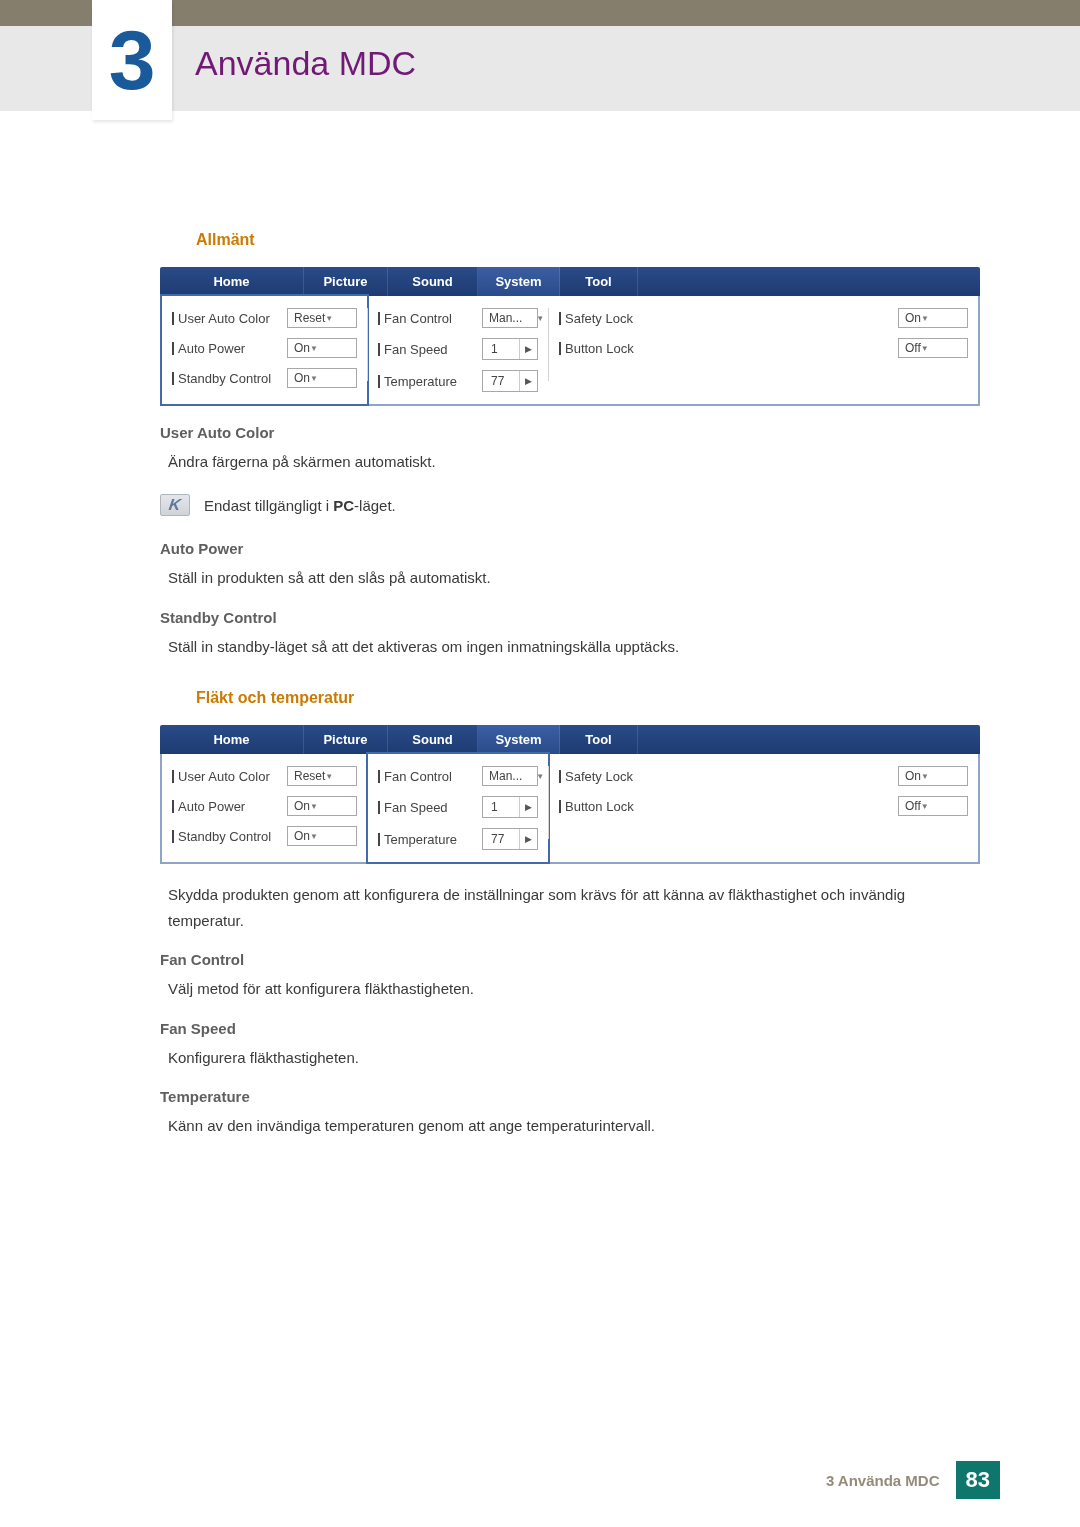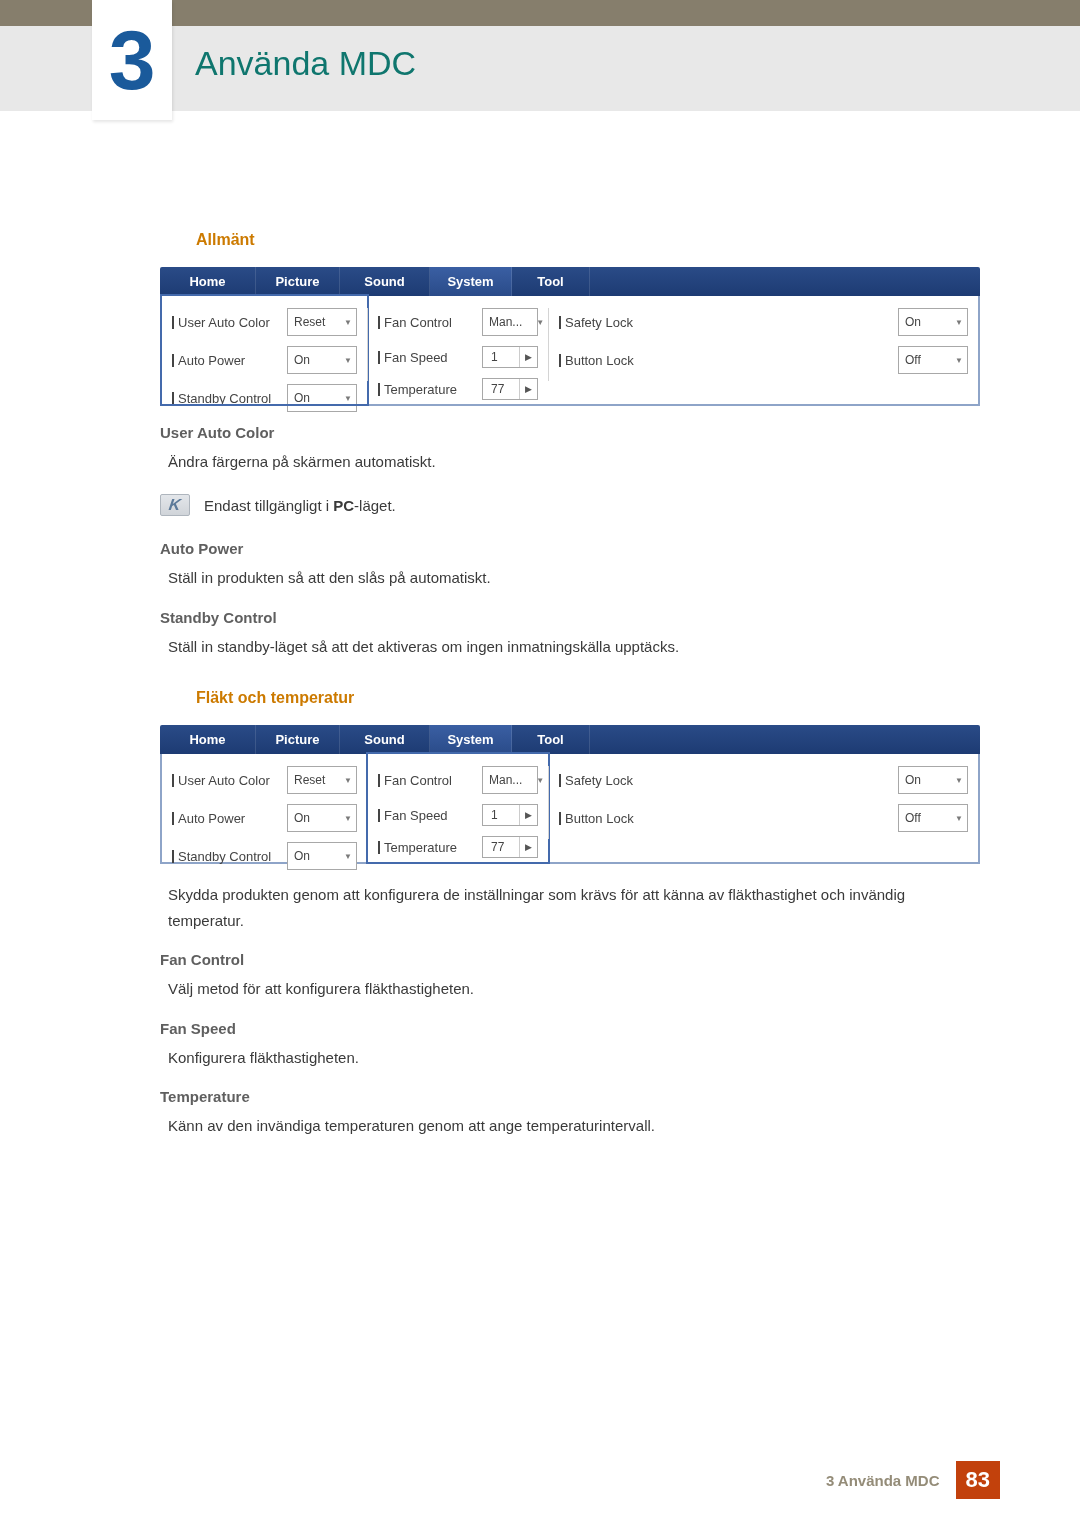--- a/index.html
+++ b/index.html
@@ -1,57 +1,57 @@
 <!DOCTYPE html>
 <html><head>
 <meta charset="utf-8">
 <style>
 * { box-sizing: border-box; margin: 0; padding: 0; }
 body { font-family: Arial, Helvetica, sans-serif; background: #fff; color: #333; width: 1080px; }
 .top-strip { height: 26px; background: #867e6c; }
 .header { display: flex; align-items: center; background: #e8e8e8; height: 85px; position: relative; }
 .chap-box { width: 80px; height: 120px; background: #fff; margin-left: 92px; display: flex; align-items: center; justify-content: center; position: absolute; top: -26px; box-shadow: 1px 2px 3px rgba(0,0,0,0.1); }
 .chap-num { font-size: 84px; font-weight: 700; color: #1a5a9b; line-height: 1; }
-.chap-title { position: absolute; left: 195px; top: 18px; font-size: 34px; color: #0f766e; font-weight: 400; }
+.chap-title { position: absolute; left: 195px; top: 18px; font-size: 34px; color: #701a75; font-weight: 400; }
 .content { padding: 90px 100px 40px 160px; }
 .section-heading { color: #cc7a00; font-size: 16px; font-weight: 700; margin-bottom: 18px; margin-top: 30px; margin-left: 36px; }
 .body-text { font-size: 15px; color: #3a3a3a; line-height: 1.7; margin: 8px 0 18px 8px; }
 .subhead { font-size: 15px; font-weight: 700; color: #5f5f5f; margin: 12px 0 8px 0; }
 .note-row { display: flex; align-items: center; gap: 14px; margin: 4px 0 22px 0; }
 .info-icon { width: 30px; height: 22px; background: linear-gradient(#e3e6ea,#d0d4d9); border: 1px solid #aeb5bd; border-radius: 2px; display: flex; align-items: center; justify-content: center; }
 .info-glyph { color: #5c7a9a; font-weight: 700; font-style: italic; transform: skewX(-8deg); }
 
 .panel-outer { margin-bottom: 18px; }
 .tabs { display: flex; background: linear-gradient(#2a4b87,#1d3b73); border-radius: 2px 2px 0 0; overflow: hidden; }
 .tab { color: #fff; font-size: 13px; font-weight: 700; padding: 7px 0; text-align: center; border-right: 1px solid rgba(255,255,255,.12); cursor: pointer; }
-.tab.home { width: 96px; }
+.tab.home { width: 144px; }
 .tab.pic  { width: 84px; }
 .tab.snd  { width: 90px; }
 .tab.sys  { width: 82px; background: linear-gradient(#3a5fa3,#2a4b89); }
 .tab.tool { width: 78px; }
 .panel-body { border: 2px solid #8ea4c8; border-top: none; display: flex; }
 .panel-body.compact { height: 110px; }
 .col { padding: 12px 10px 10px 10px; display: flex; flex-direction: column; gap: 10px; }
 .col.c0 { width: 205px; }
 .col.c1 { width: 180px; }
 .col.c2 { flex: 1; }
 .ctl-row { display: flex; align-items: center; justify-content: space-between; gap: 6px; }
 .ctl-label { font-size: 13px; color: #444; white-space: nowrap; display: flex; align-items: center; gap: 4px; }
 .v-bar { display: inline-block; width: 2px; height: 13px; background: #444; }
-.ctl-select { width: 70px; height: 28px; border: 1px solid #a8a8a8; background: #fff; font-size: 12px; color: #444; display: flex; align-items: center; justify-content: space-between; padding: 0 4px 0 6px; cursor: pointer; }
+.ctl-select { width: 70px; height: 20px; border: 1px solid #a8a8a8; background: #fff; font-size: 12px; color: #444; display: flex; align-items: center; padding: 0 4px 0 6px; cursor: pointer; }
 .ctl-select.narrow { width: 56px; gap: 14px; }
 .ctl-select .caret { font-size: 8px; color: #7a7a7a; }
 .ctl-spin { width: 56px; height: 22px; border: 1px solid #a8a8a8; background: #fff; font-size: 12px; color: #444; display: flex; align-items: center; justify-content: space-between; padding-left: 8px; cursor: pointer; }
 .spin-btn { width: 18px; height: 100%; border-left: 1px solid #ccc; display: flex; align-items: center; justify-content: center; font-size: 9px; color: #555; cursor: pointer; }
 .hl-a { outline: 2px solid #446aac; }
 .hl-b { outline: 2px solid #446aac; }
 .sep-v { height: 68%; margin-top: 12px; width: 0; border-right: 1px solid #d4d4d4; }
 .footer { position: absolute; bottom: 28px; right: 80px; display: flex; align-items: center; gap: 4px; font-size: 15px; }
 .footer-text { color: #948c78; margin-right: 12px; font-weight: 600; }
-.page-box { background: #c2410c; color: #fff; font-weight: 700; font-size: 22px; padding: 6px 10px; }
+.page-box { background: #0f766e; color: #fff; font-weight: 700; font-size: 22px; padding: 6px 10px; }
 .page-wrap { position: relative; min-height: 1527px; }
 </style>
 </head>
 <body>
 <div class="page-wrap">
 
 <div class="top-strip"></div>
 <div class="header">
   <div class="chap-box">
     <span class="chap-num">3</span>

